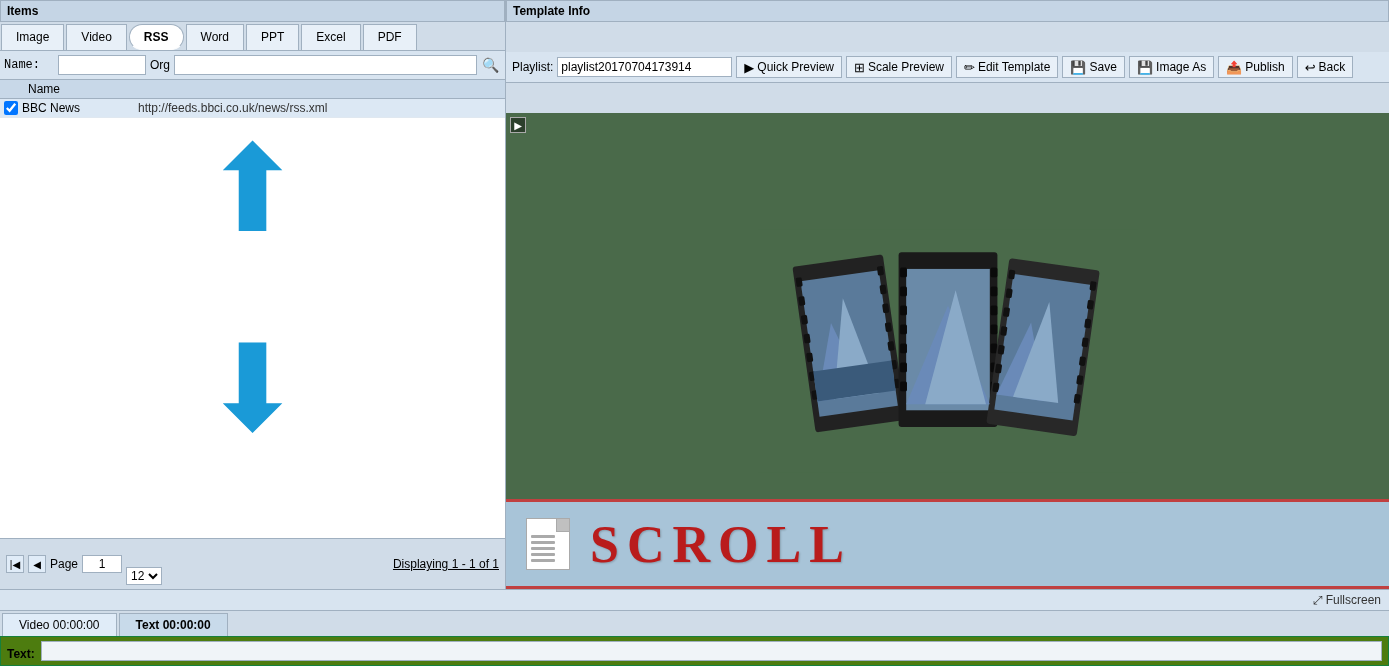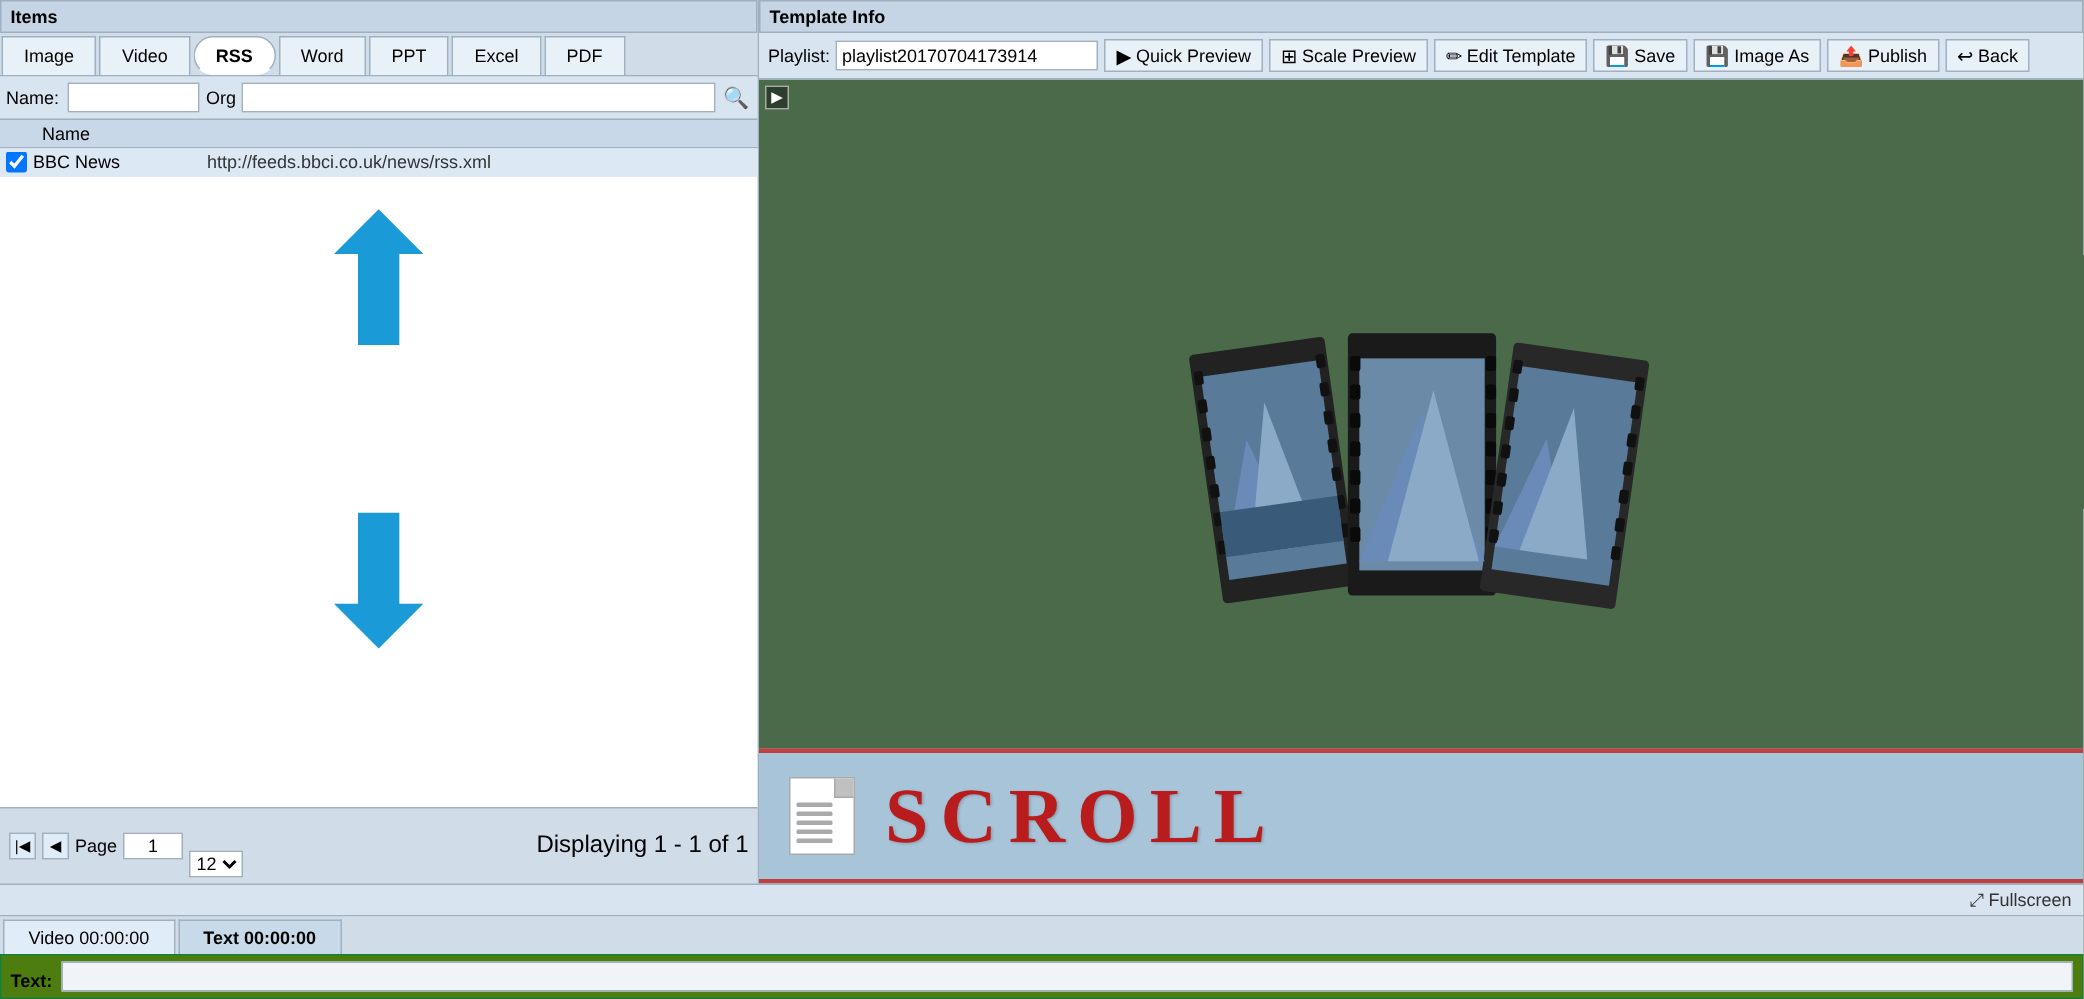--- a/index.html
+++ b/index.html
@@ -61,21 +61,22 @@
       display: flex;
       align-items: center;
       padding: 4px 4px;
       background: #d8e4f0;
       border-bottom: 1px solid #a0b0c0;
       gap: 4px;
     }
 
     .name-row label {
       font-size: 12px;
-      margin-right: 2px;
+      margin-right: 14px;
+      font-family: Liberation Mono, monospace;
     }
 
     .name-input {
       width: 88px;
       height: 20px;
       border: 1px solid #a0b0c0;
       padding: 1px 3px;
     }
 
     .org-input {
@@ -190,29 +191,31 @@
 
     .per-page-select {
       height: 18px;
       border: 1px solid #a0b0c0;
       background: #fff;
       margin-top: 24px;
     }
 
     .displaying-text {
       margin-left: auto;
-      font-size: 16px;
+      font-size: 12px;
+      text-decoration: underline;
     }
 
     
     .right-panel {
       flex: 1;
       display: flex;
       flex-direction: column;
       background: #d0dce8;
+      gap: 30px;
     }
 
     .template-info-header {
       background: #c5d5e5;
       border: 1px solid #a0b0c0;
       padding: 3px 6px;
       font-weight: bold;
       font-size: 12px;
     }
 

